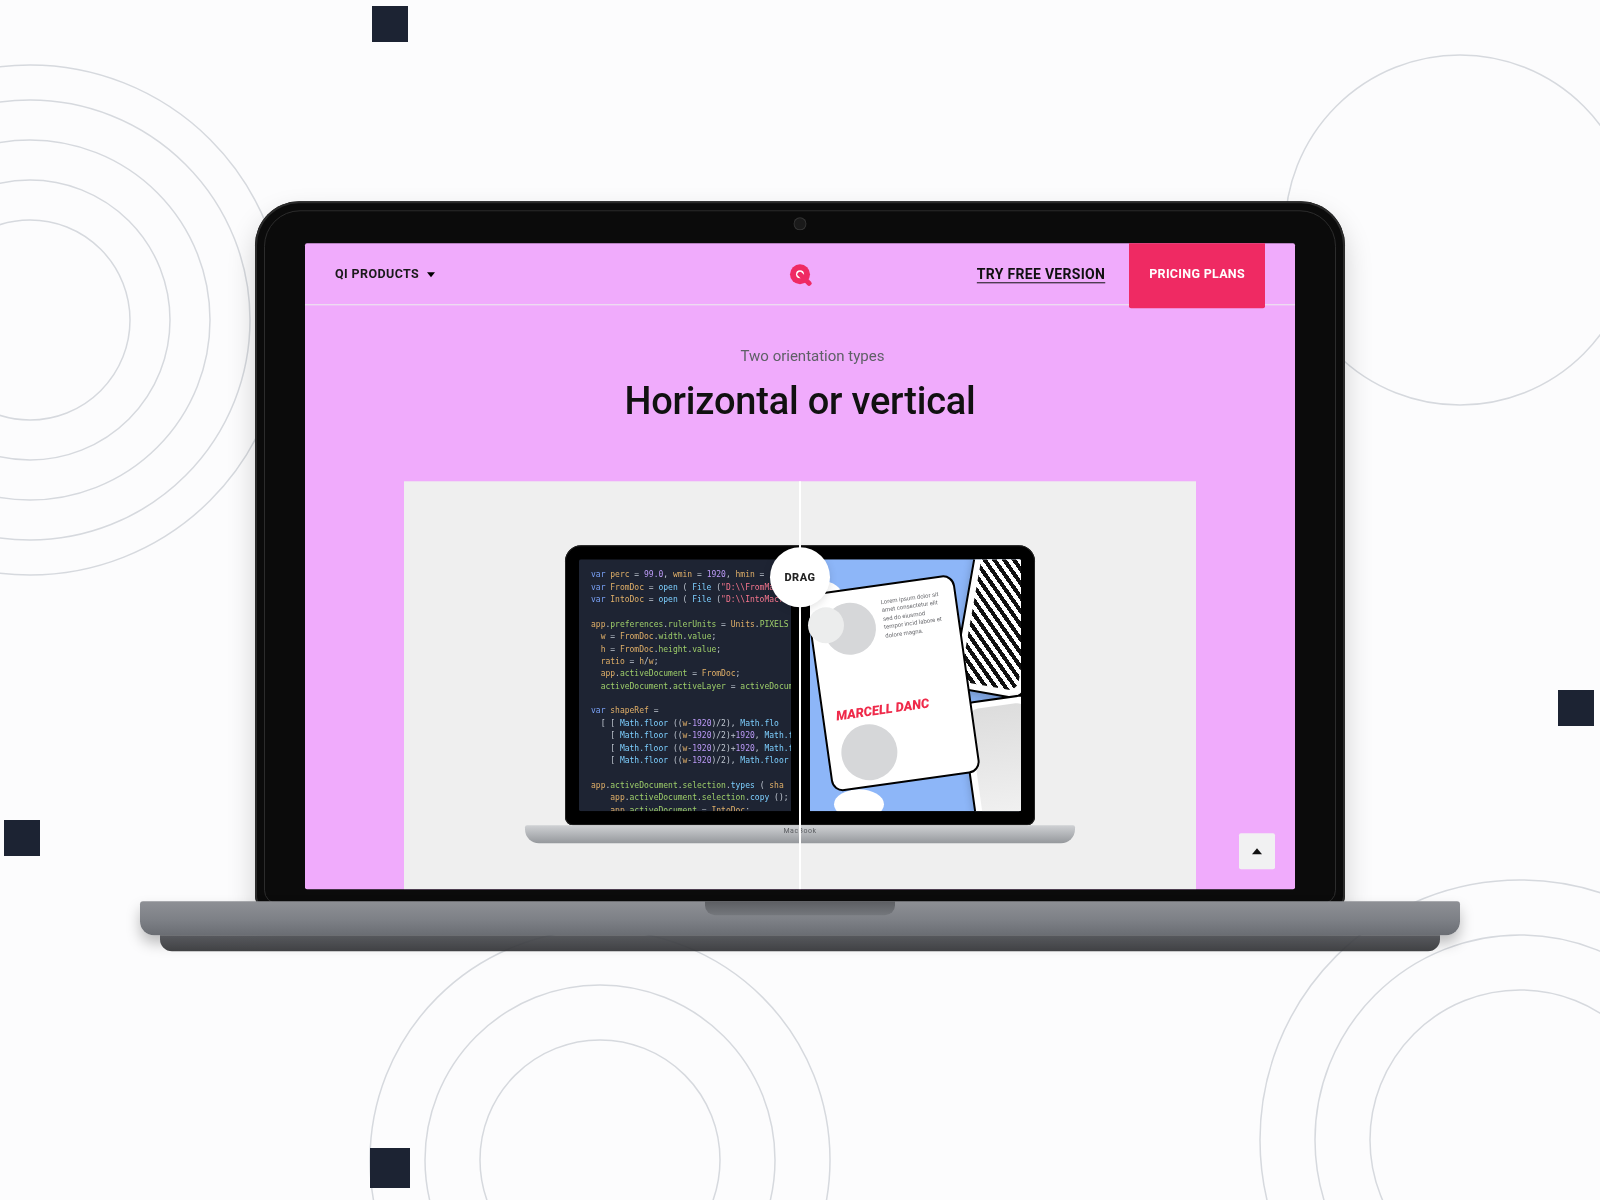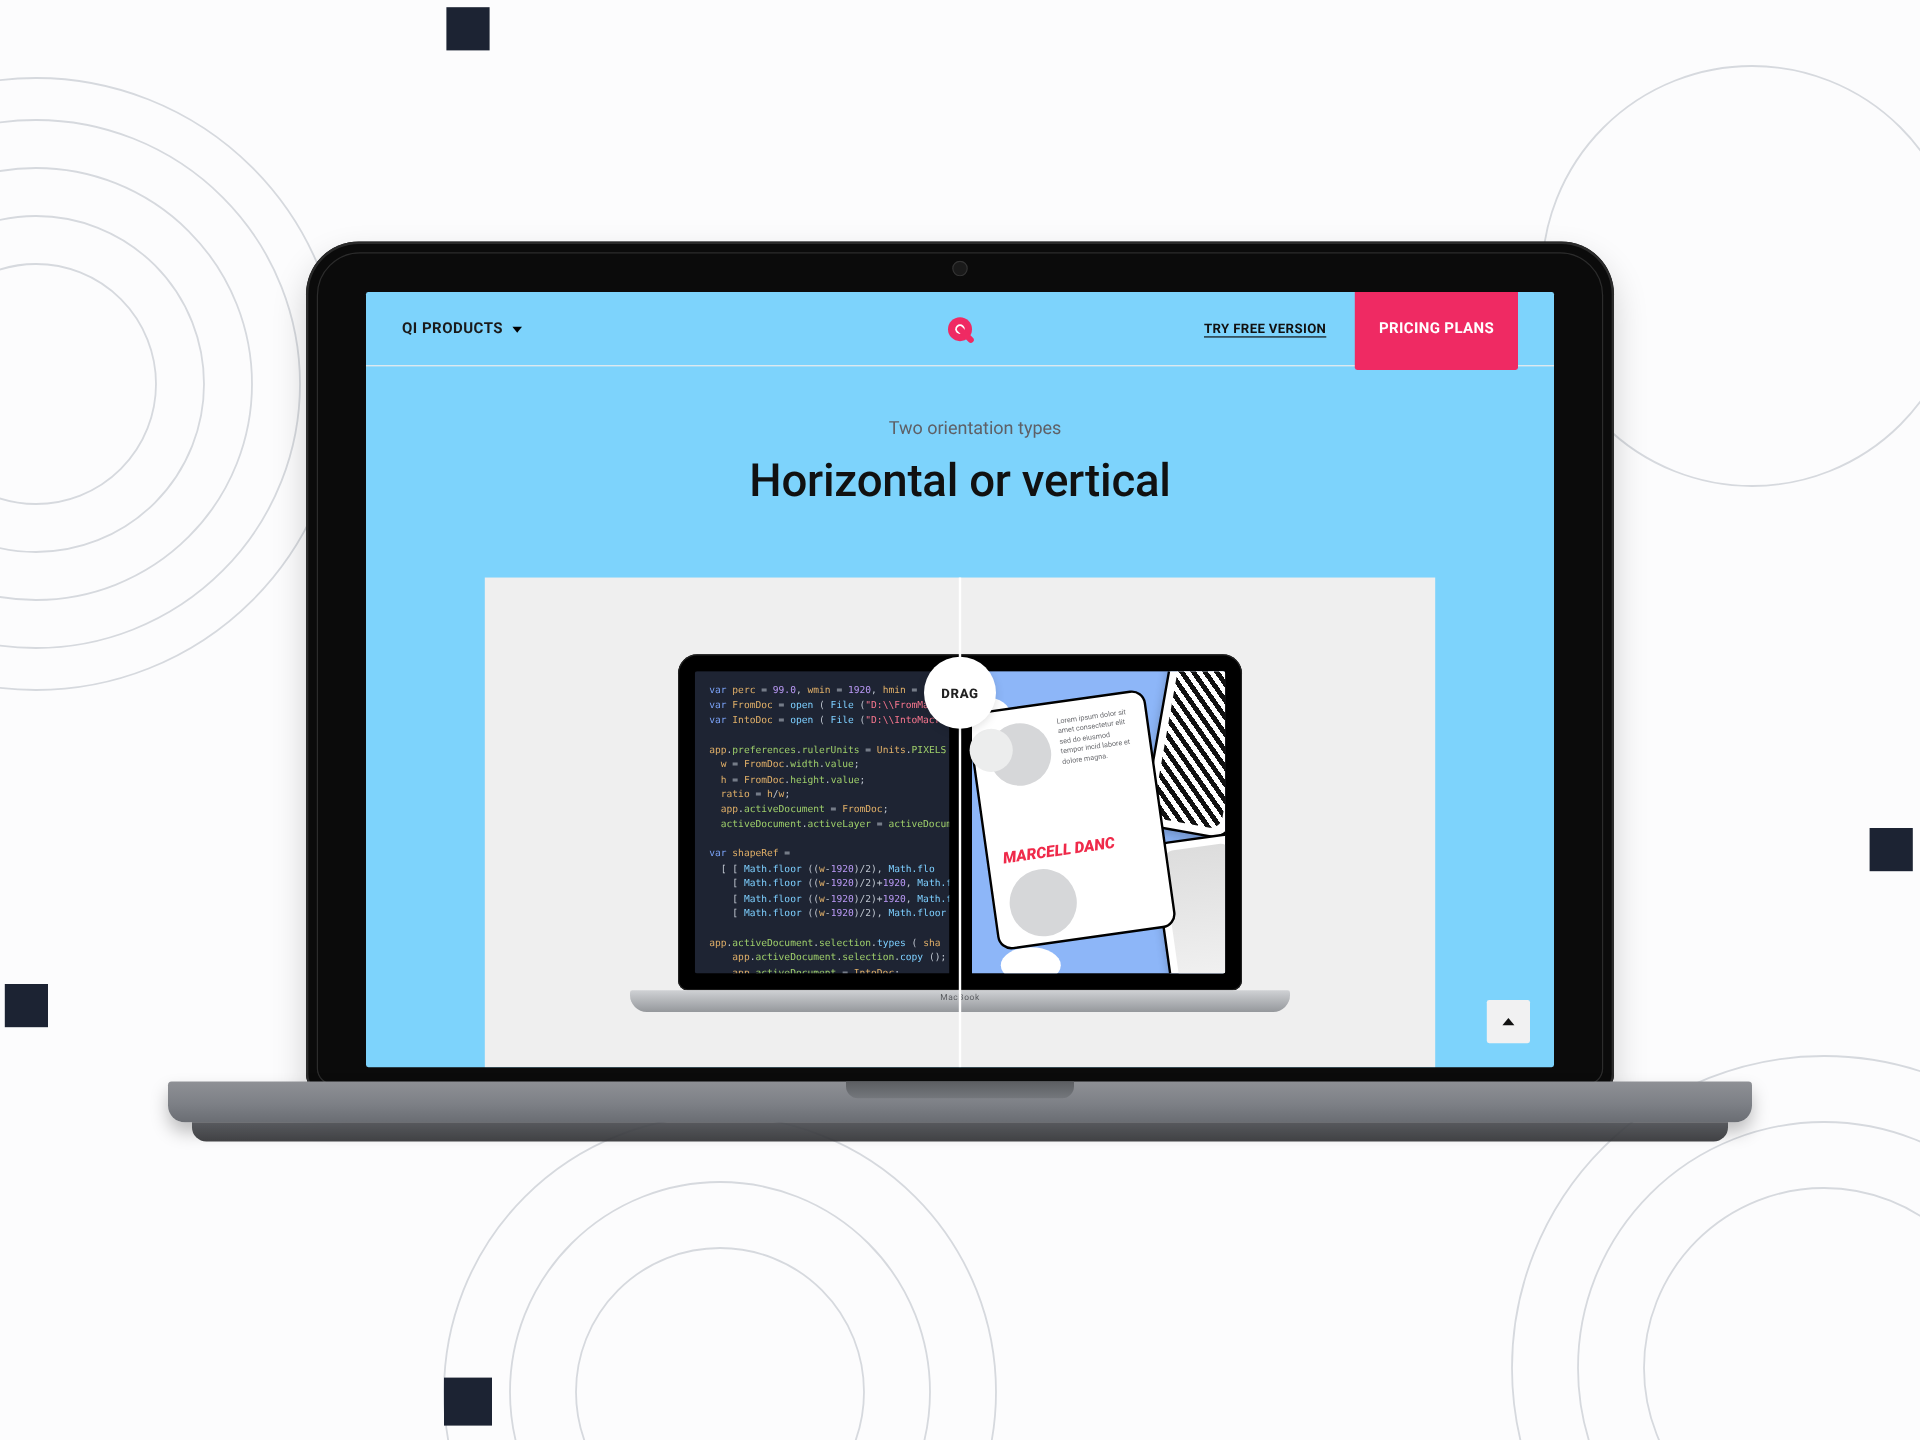--- a/index.html
+++ b/index.html
@@ -14,21 +14,21 @@
 
   
   .laptop-wrap { position: absolute; left: 50%; top: 50%; transform: translate(-50%, -56%); }
   .laptop-body {
     width: 1090px; height: 712px; background: #0b0b0b; border-radius: 44px 44px 18px 18px;
     padding: 0; position: relative; box-shadow: 0 14px 28px rgba(0,0,0,.18), inset 0 0 0 2px #2a2a2a;
   }
   .laptop-inner-ring { position:absolute; inset:9px; border-radius: 36px 36px 14px 14px; border:1px solid #2c2c2c; }
   .laptop-camera { position: absolute; top: 16px; left: 50%; transform: translateX(-50%); width: 13px; height: 13px; border-radius: 50%; background: #1a1a1a; box-shadow: inset 0 0 0 1px #333; }
   .laptop-screen {
-    position: absolute; left: 50px; right: 50px; top: 42px; bottom: 24px; background: #7dd3fc; border-radius: 2px;
+    position: absolute; left: 50px; right: 50px; top: 42px; bottom: 24px; background: #f0abfc; border-radius: 2px;
     overflow: hidden;
   }
   .laptop-base-top { position:absolute; bottom:-22px; left:-115px; right:-115px; height:34px;
     background: linear-gradient(180deg,#8e9095 0%, #7d8086 55%, #6a6d73 100%);
     border-radius: 3px 3px 14px 14px; box-shadow: 0 8px 14px rgba(0,0,0,.25);
   }
   .laptop-notch { position:absolute; top:0; left:50%; transform:translateX(-50%); width:190px; height:14px;
     background: linear-gradient(180deg,#5c5e62,#74777c); border-radius: 0 0 10px 10px; }
   .laptop-base-bottom { position:absolute; bottom:-38px; left:-95px; right:-95px; height:16px;
     background: linear-gradient(180deg,#4d4f54,#2d2e31); border-radius: 0 0 12px 12px; filter: blur(.2px); opacity:.9; }
@@ -37,21 +37,21 @@
   .screen-header {
     height: 62px; border-bottom: 1px solid #eceded; display: flex; align-items: center; padding: 0 30px; position: relative;
   }
   .nav-left { display:flex; align-items:center; gap:8px; font-size:12.5px; font-weight:700; letter-spacing:.4px; color:#1a1a1a; cursor:pointer; }
   .chev { width:0; height:0; border-left:4px solid transparent; border-right:4px solid transparent; border-top:5px solid #000; margin-top:1px; }
 
   .brand { position:absolute; left:50%; top:50%; transform:translate(-50%,-50%); width:24px; height:24px; }
   .brand svg { width:24px; height:24px; }
 
   .nav-right { margin-left:auto; display:flex; align-items:center; gap:24px; }
-  .link-underline { font-size:11px; font-weight:700; color:#111; text-decoration: underline; text-underline-offset: 3px; cursor:pointer; letter-spacing:.3px; }
+  .link-underline { font-size:14px; font-weight:700; color:#111; text-decoration: underline; text-underline-offset: 3px; cursor:pointer; letter-spacing:.3px; }
   .btn-primary { background:#ef2a63; color:#fff; font-size:12.5px; font-weight:700; padding:27px 20px; border-radius:2px; letter-spacing:.3px; cursor:pointer; }
 
   .screen-body { position:absolute; left:0; right:0; top:62px; bottom:0; overflow:hidden; }
   .eyebrow { text-align:center; font-size:15px; color:#5e6066; margin-top:42px;padding-left:25px; }
   .headline { text-align:center; font-size:38px; color:#111; font-weight:500; margin-top:14px; letter-spacing:-.2px; }
 
   .compare-stage { position:relative; margin: 58px auto 0 auto; width: 792px; height: 410px; background:#efefef; }
 
   .inner-laptop { position:absolute; left:50%; top:52%; transform:translate(-50%,-50%); width:470px; }
   .inner-lt-body { position:relative; width:470px; height:280px; background:#000; border-radius:16px 16px 8px 8px; box-shadow: inset 0 0 0 1px #222; }

